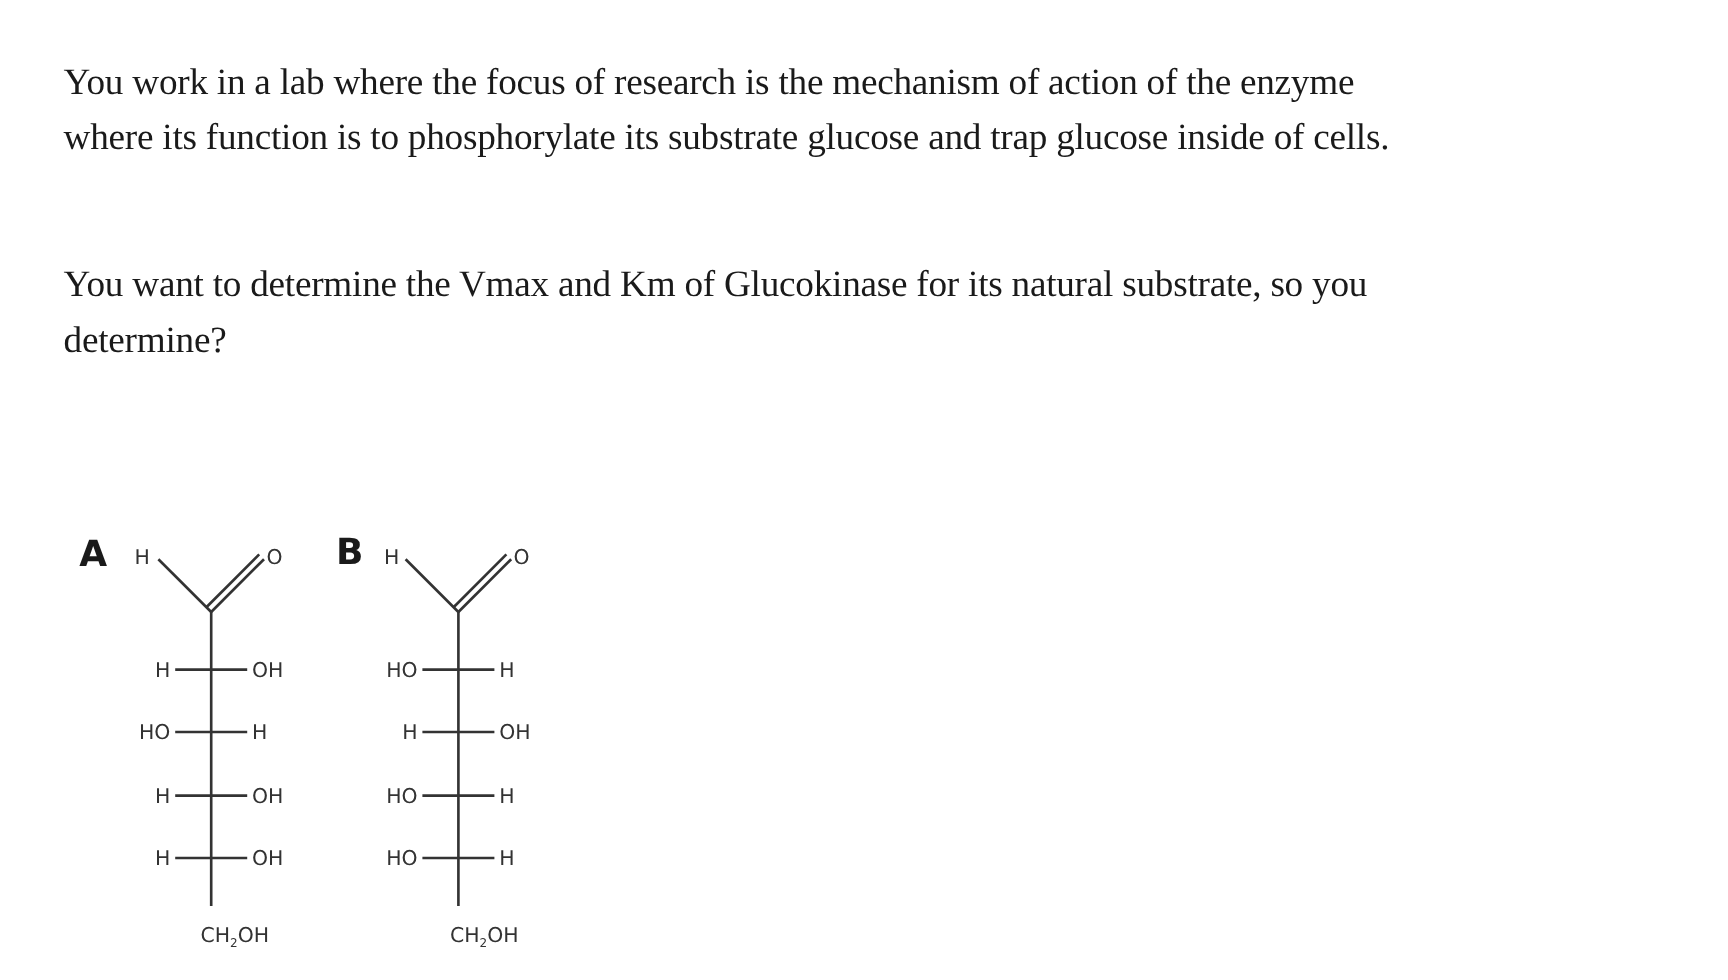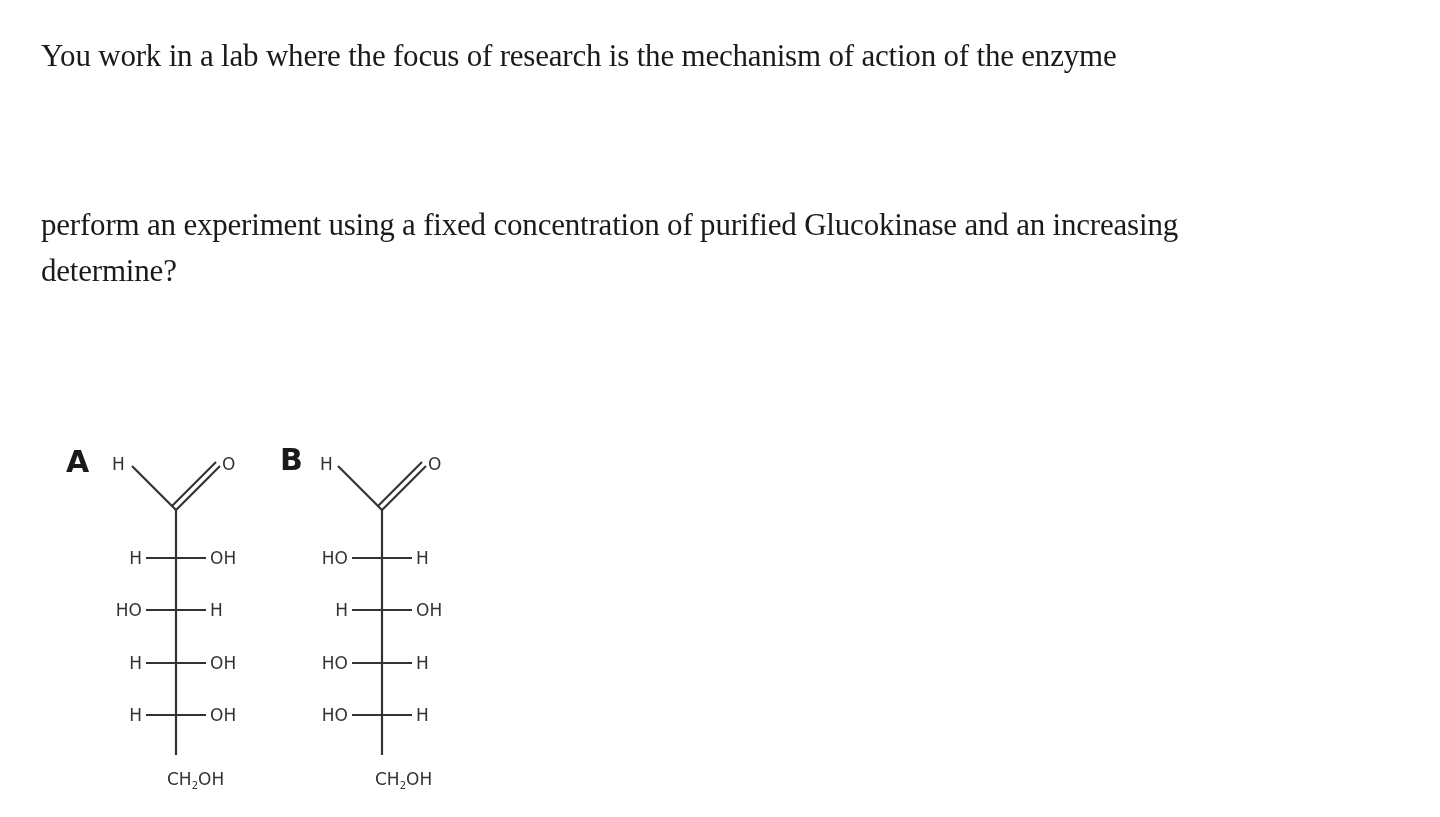--- a/index.html
+++ b/index.html
@@ -4,45 +4,46 @@
 <style>
   html, body { margin: 0; padding: 0; background: #ffffff; }
   body {
     width: 1440px; height: 817px; overflow: hidden; position: relative;
     font-family: "Liberation Serif", "DejaVu Serif", serif;
     color: #1a1a1a;
   }
   .para {
     position: absolute; left: 41px; width: 1380px;
     font-size: 31px; line-height: 45.5px; letter-spacing: -0.2px;
-    margin: 0;
+    margin: 12px;
   }
   .para .line { display: block; white-space: nowrap; }
   #p1 { top: 33px; }
   #p2 { top: 202px; }
   .mol-label {
     font-family: "DejaVu Sans", "Liberation Sans", sans-serif;
     font-weight: bold; font-size: 30px; fill: #1a1a1a;
   }
   .atom {
     font-family: "DejaVu Sans", "Liberation Sans", sans-serif;
     font-size: 17px; fill: #333;
   }
   .bond { stroke: #333; stroke-width: 2.2; fill: none; }
   svg.molecule { position: absolute; top: 430px; overflow: visible; }
 </style>
 </head>
 <body>
 
 <div class="para" id="p1">
   <span class="line">You work in a lab where the focus of research is the mechanism of action of the enzyme</span>
+  <span class="line">where its function is to phosphorylate its substrate glucose and trap glucose inside of cells.</span>
 </div>
 
 <div class="para" id="p2">
-  <span class="line">perform an experiment using a fixed concentration of purified Glucokinase and an increasing</span>
+  <span class="line">You want to determine the Vmax and Km of Glucokinase for its natural substrate, so you</span>
   <span class="line">determine?</span>
 </div>
 
 <svg class="molecule" style="left:60px;" width="220" height="380" viewBox="0 0 220 380">
   <text class="mol-label" x="6" y="42">A</text>
   <text class="atom" x="52" y="40">H</text>
   <text class="atom" x="162" y="40">O</text>
   <line class="bond" x1="72" y1="36" x2="116" y2="80"></line>
   <line class="bond" x1="116" y1="80" x2="160" y2="36"></line>
   <line class="bond" x1="112" y1="76" x2="156" y2="32"></line>

